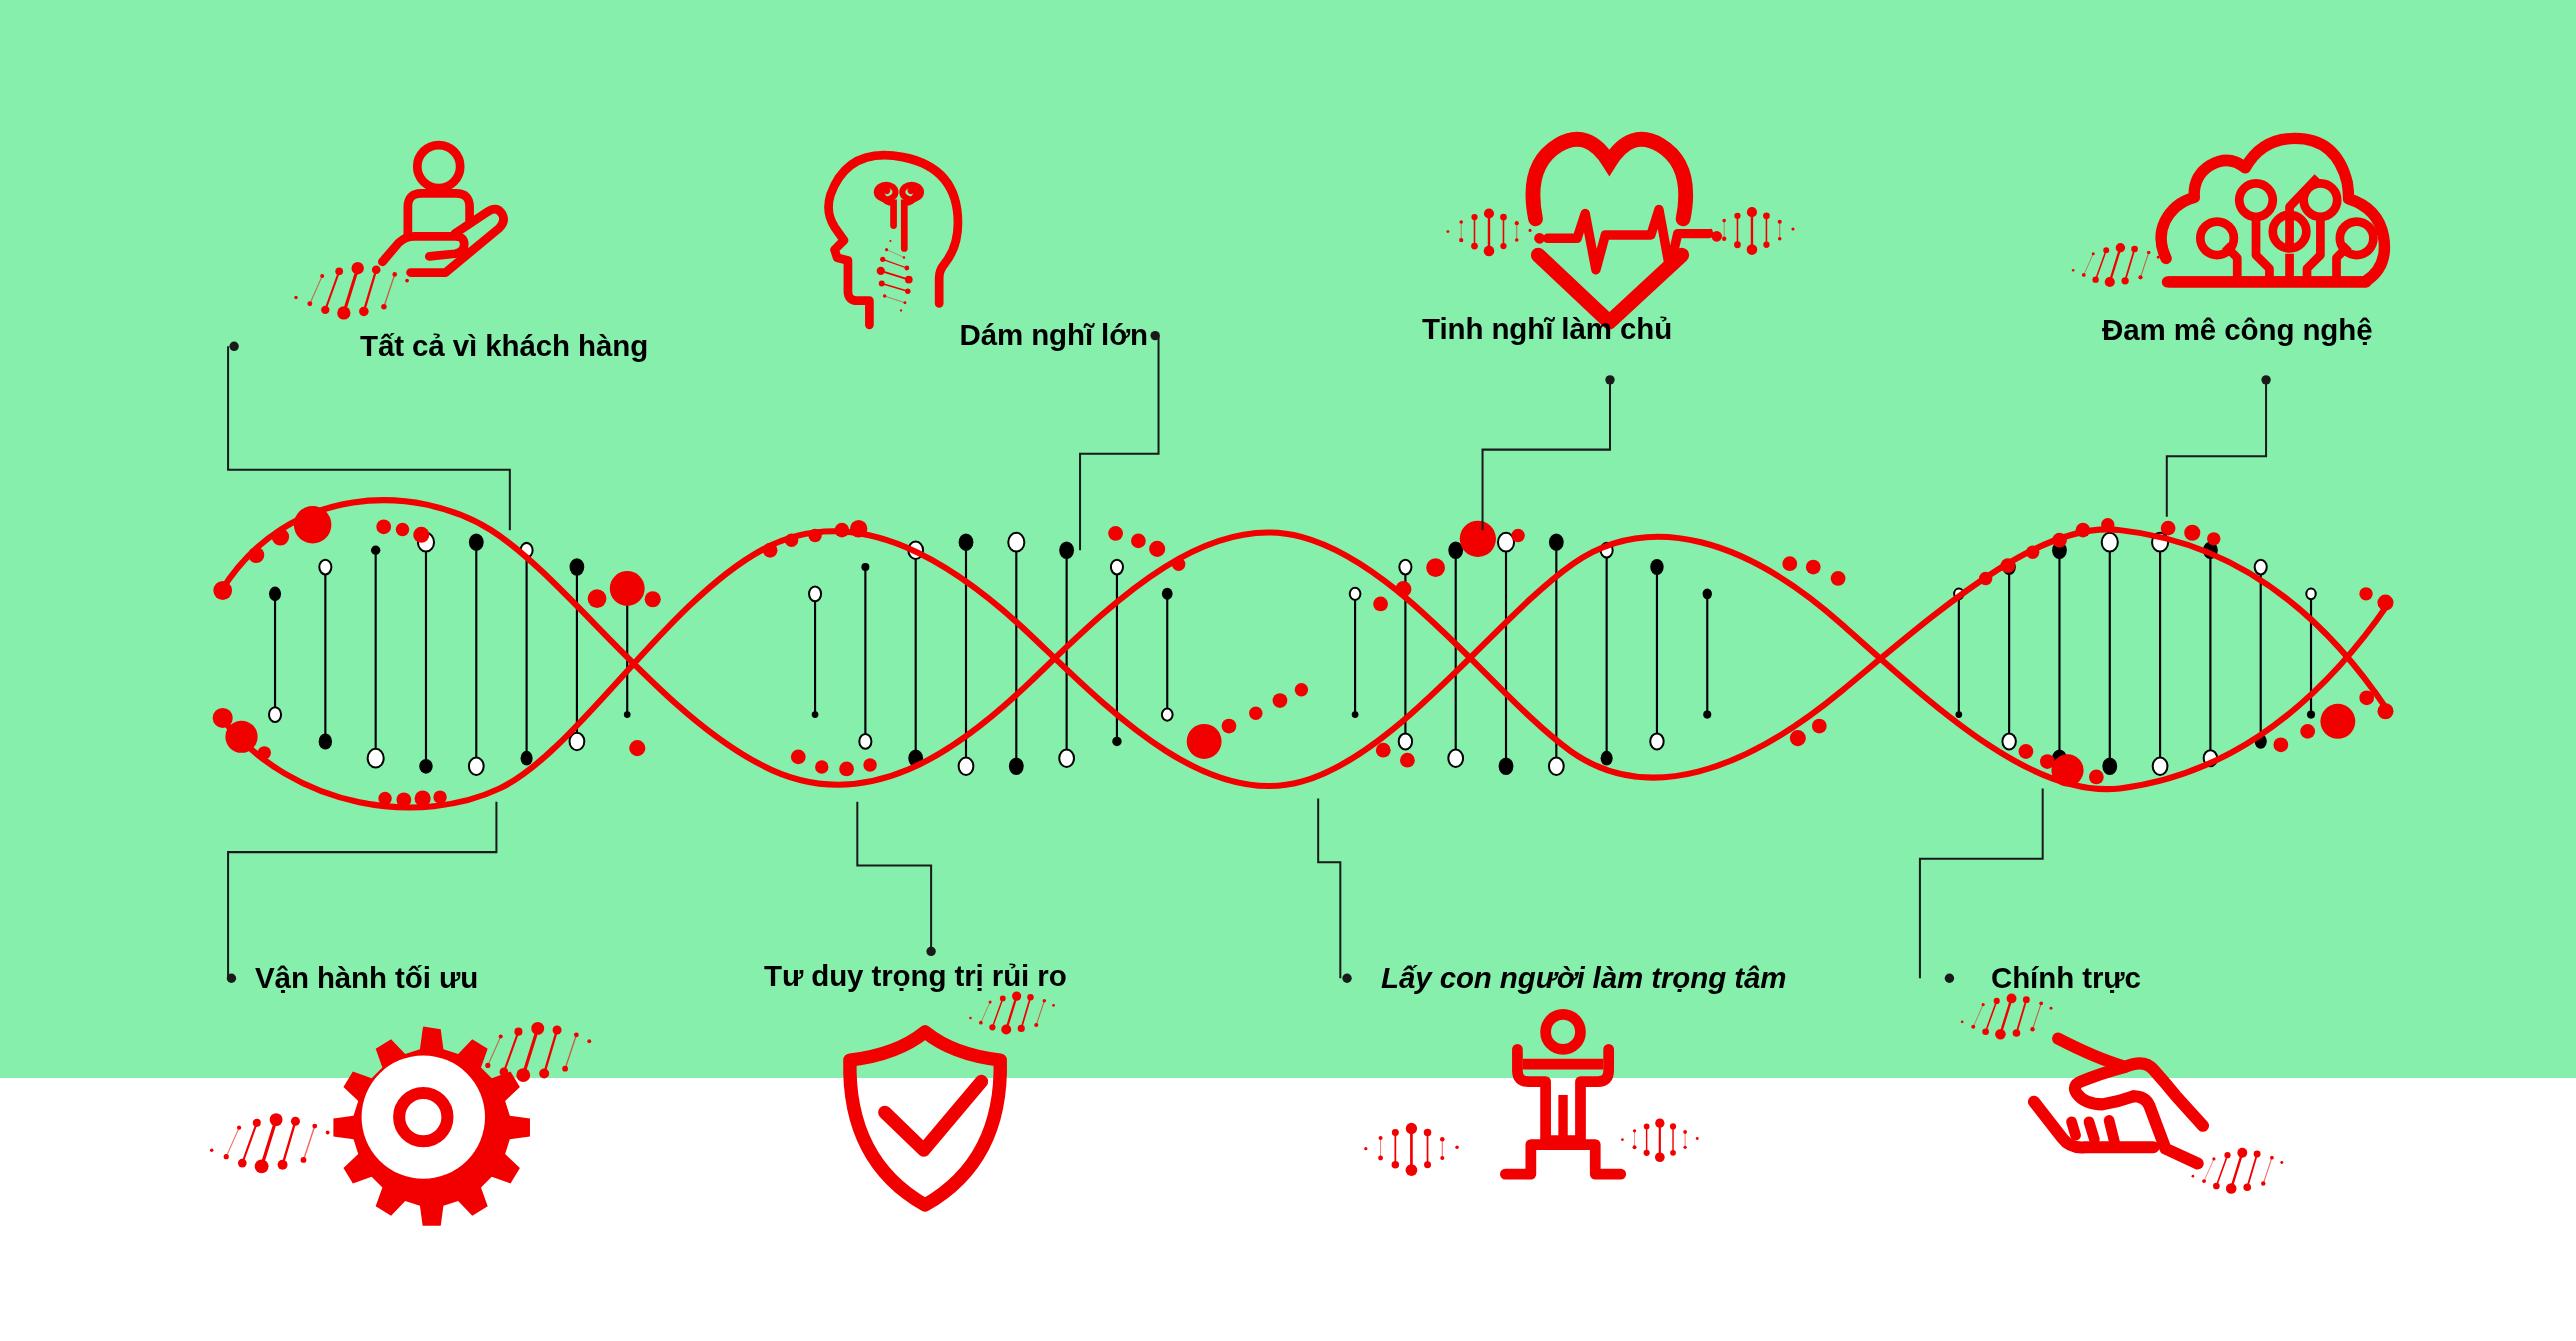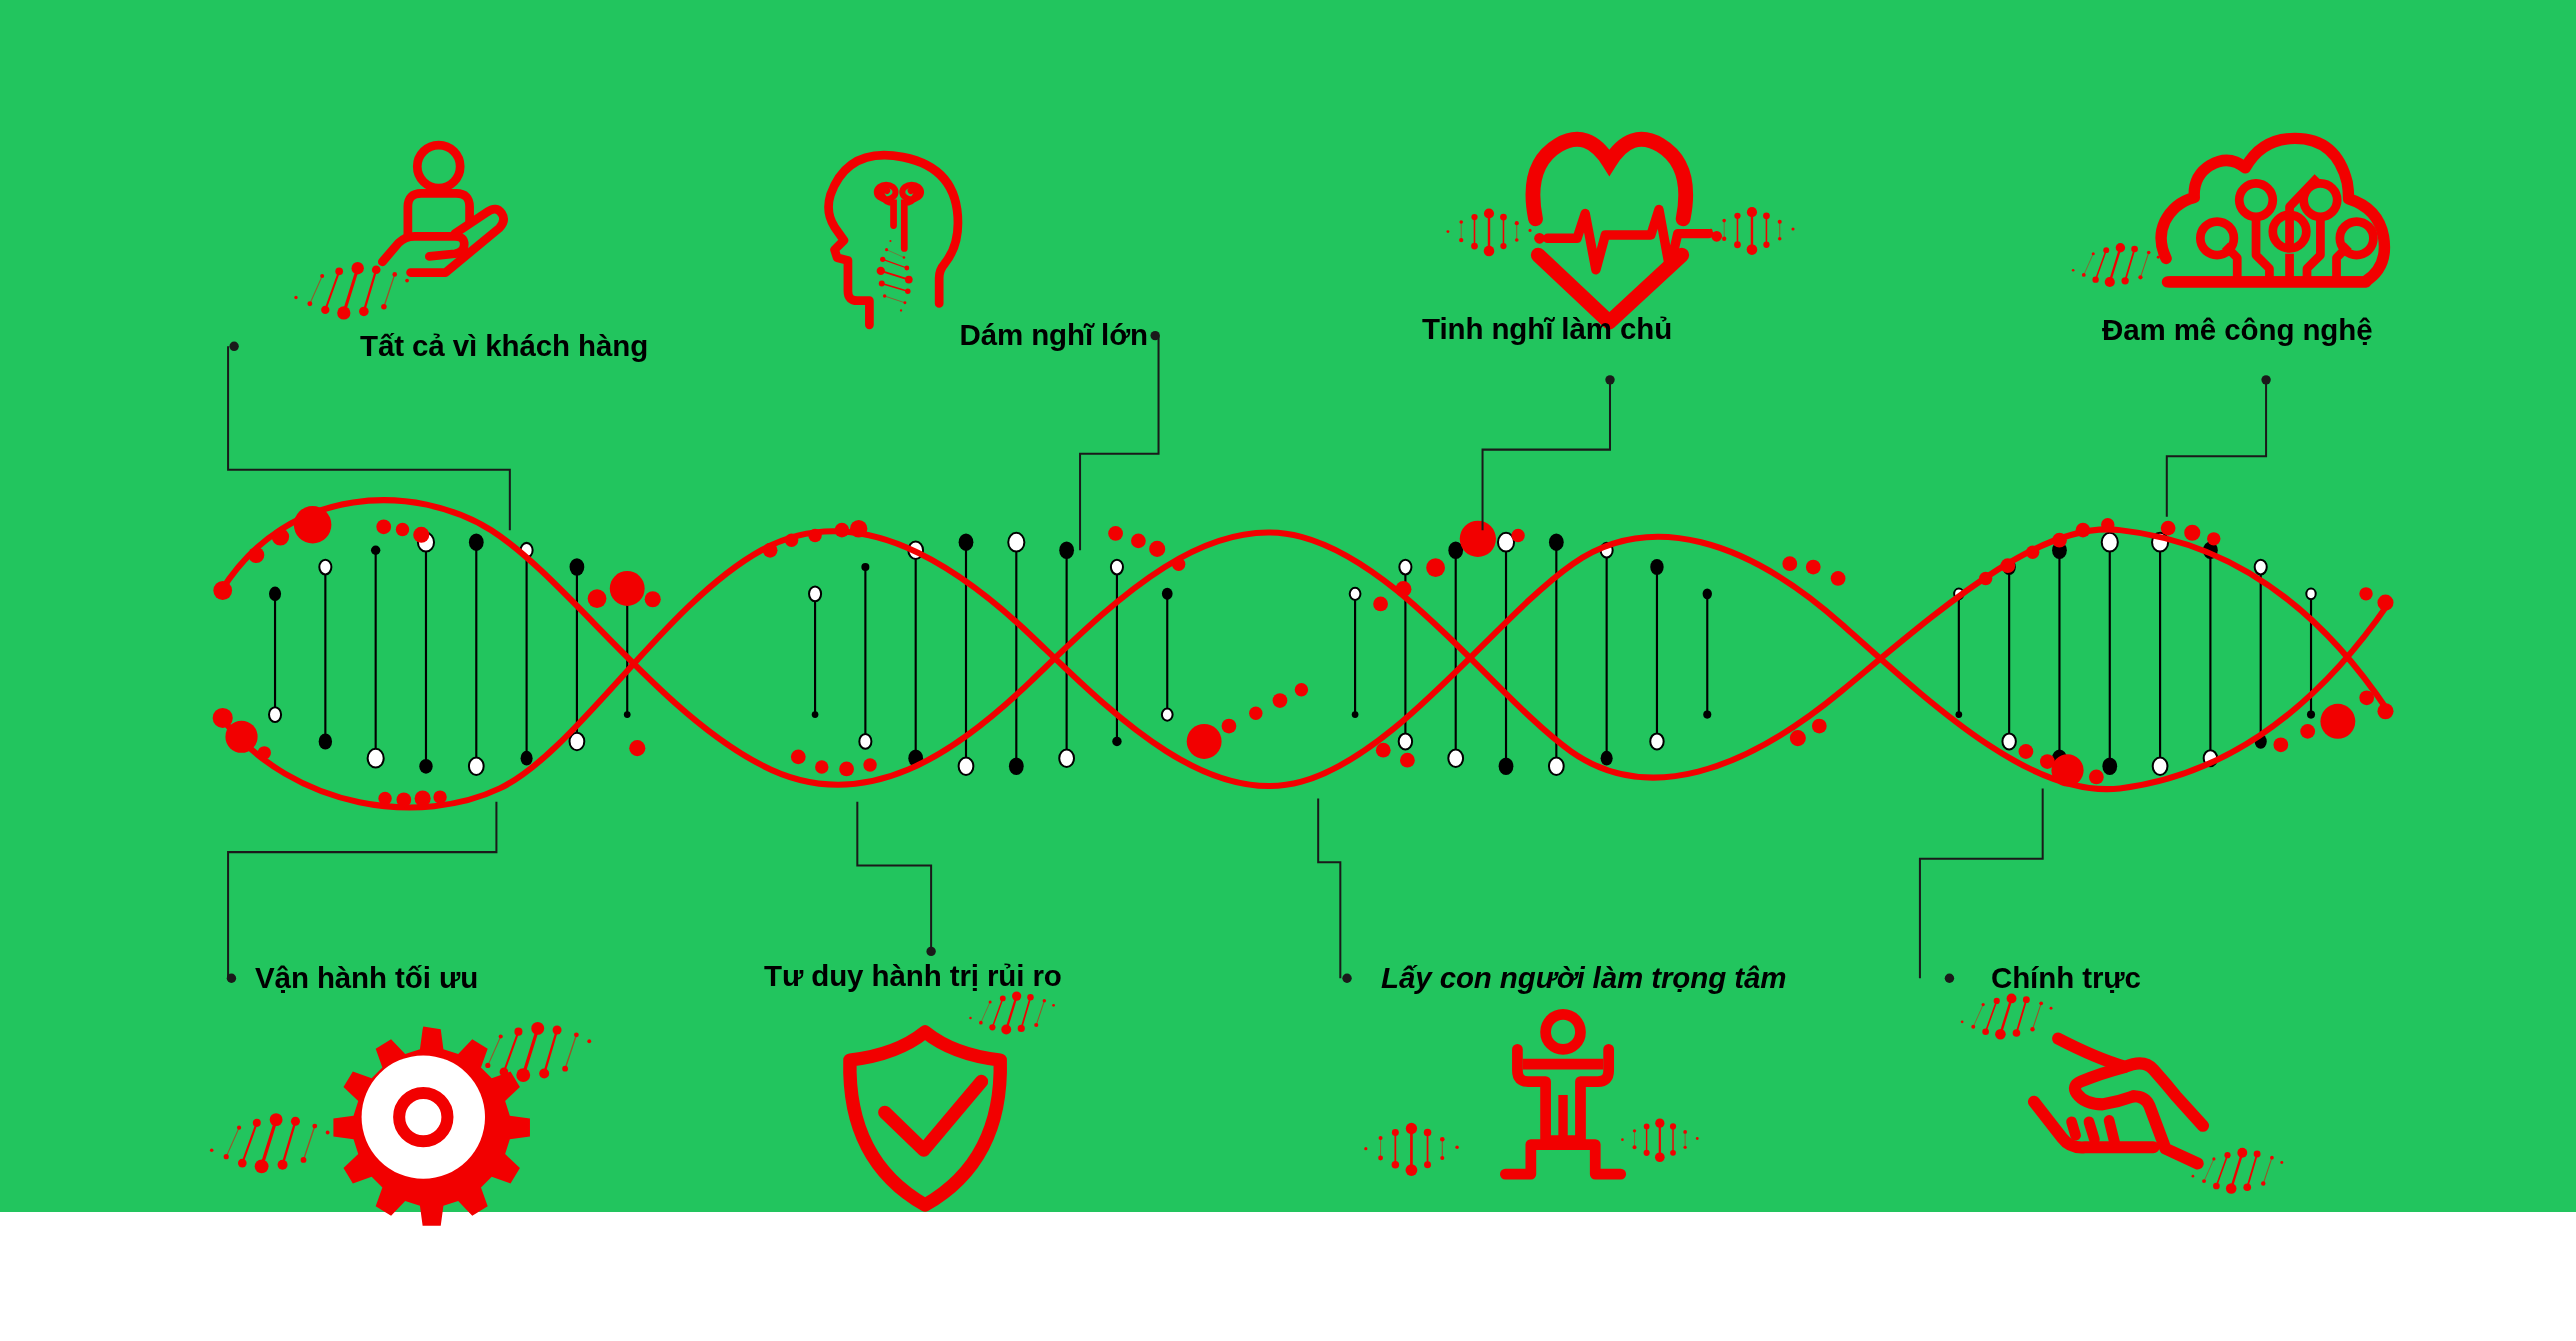--- a/index.html
+++ b/index.html
@@ -7,22 +7,22 @@
   html, body {
     margin: 0; padding: 0;
     background: #ffffff;
     width: 2576px; height: 1342px;
     overflow: hidden;
     font-family: "Liberation Sans", sans-serif;
   }
   #stage {
     position: relative;
     width: 2576px;
-    height: 1212px;
-    background: #22c55e;
+    height: 1078px;
+    background: #86efac;
   }
   #art {
     position: absolute;
     left: 0; top: 0;
     width: 2576px;
     height: 1342px;
     display: block;
   }
   .lbl {
     position: absolute;
@@ -452,20 +452,20 @@
   <div class="lbl top" style="left:360px; top:346px;">Tất cả vì khách hàng</div>
 
   <div class="lbl top right-anchor" style="left:1148px; top:335px;">Dám nghĩ lớn</div>
 
   <div class="lbl top" style="left:1422px; top:329px;">Tinh nghĩ làm chủ</div>
 
   <div class="lbl top" style="left:2102px; top:330px;">Đam mê công nghệ</div>
 
   <div class="lbl bottom" style="left:255px; top:978px;">Vận hành tối ưu</div>
 
-  <div class="lbl bottom" style="left:764px; top:976px;">Tư duy hành trị rủi ro</div>
+  <div class="lbl bottom" style="left:764px; top:976px;">Tư duy trọng trị rủi ro</div>
 
   <div class="lbl bottom" style="left:1381px; top:978px;font-style:italic;">Lấy con người làm trọng tâm</div>
 
   <div class="lbl bottom" style="left:1983px; top:978px;margin-left:8px;">Chính trực</div>
 
 </div>
 
 
 </body></html>

